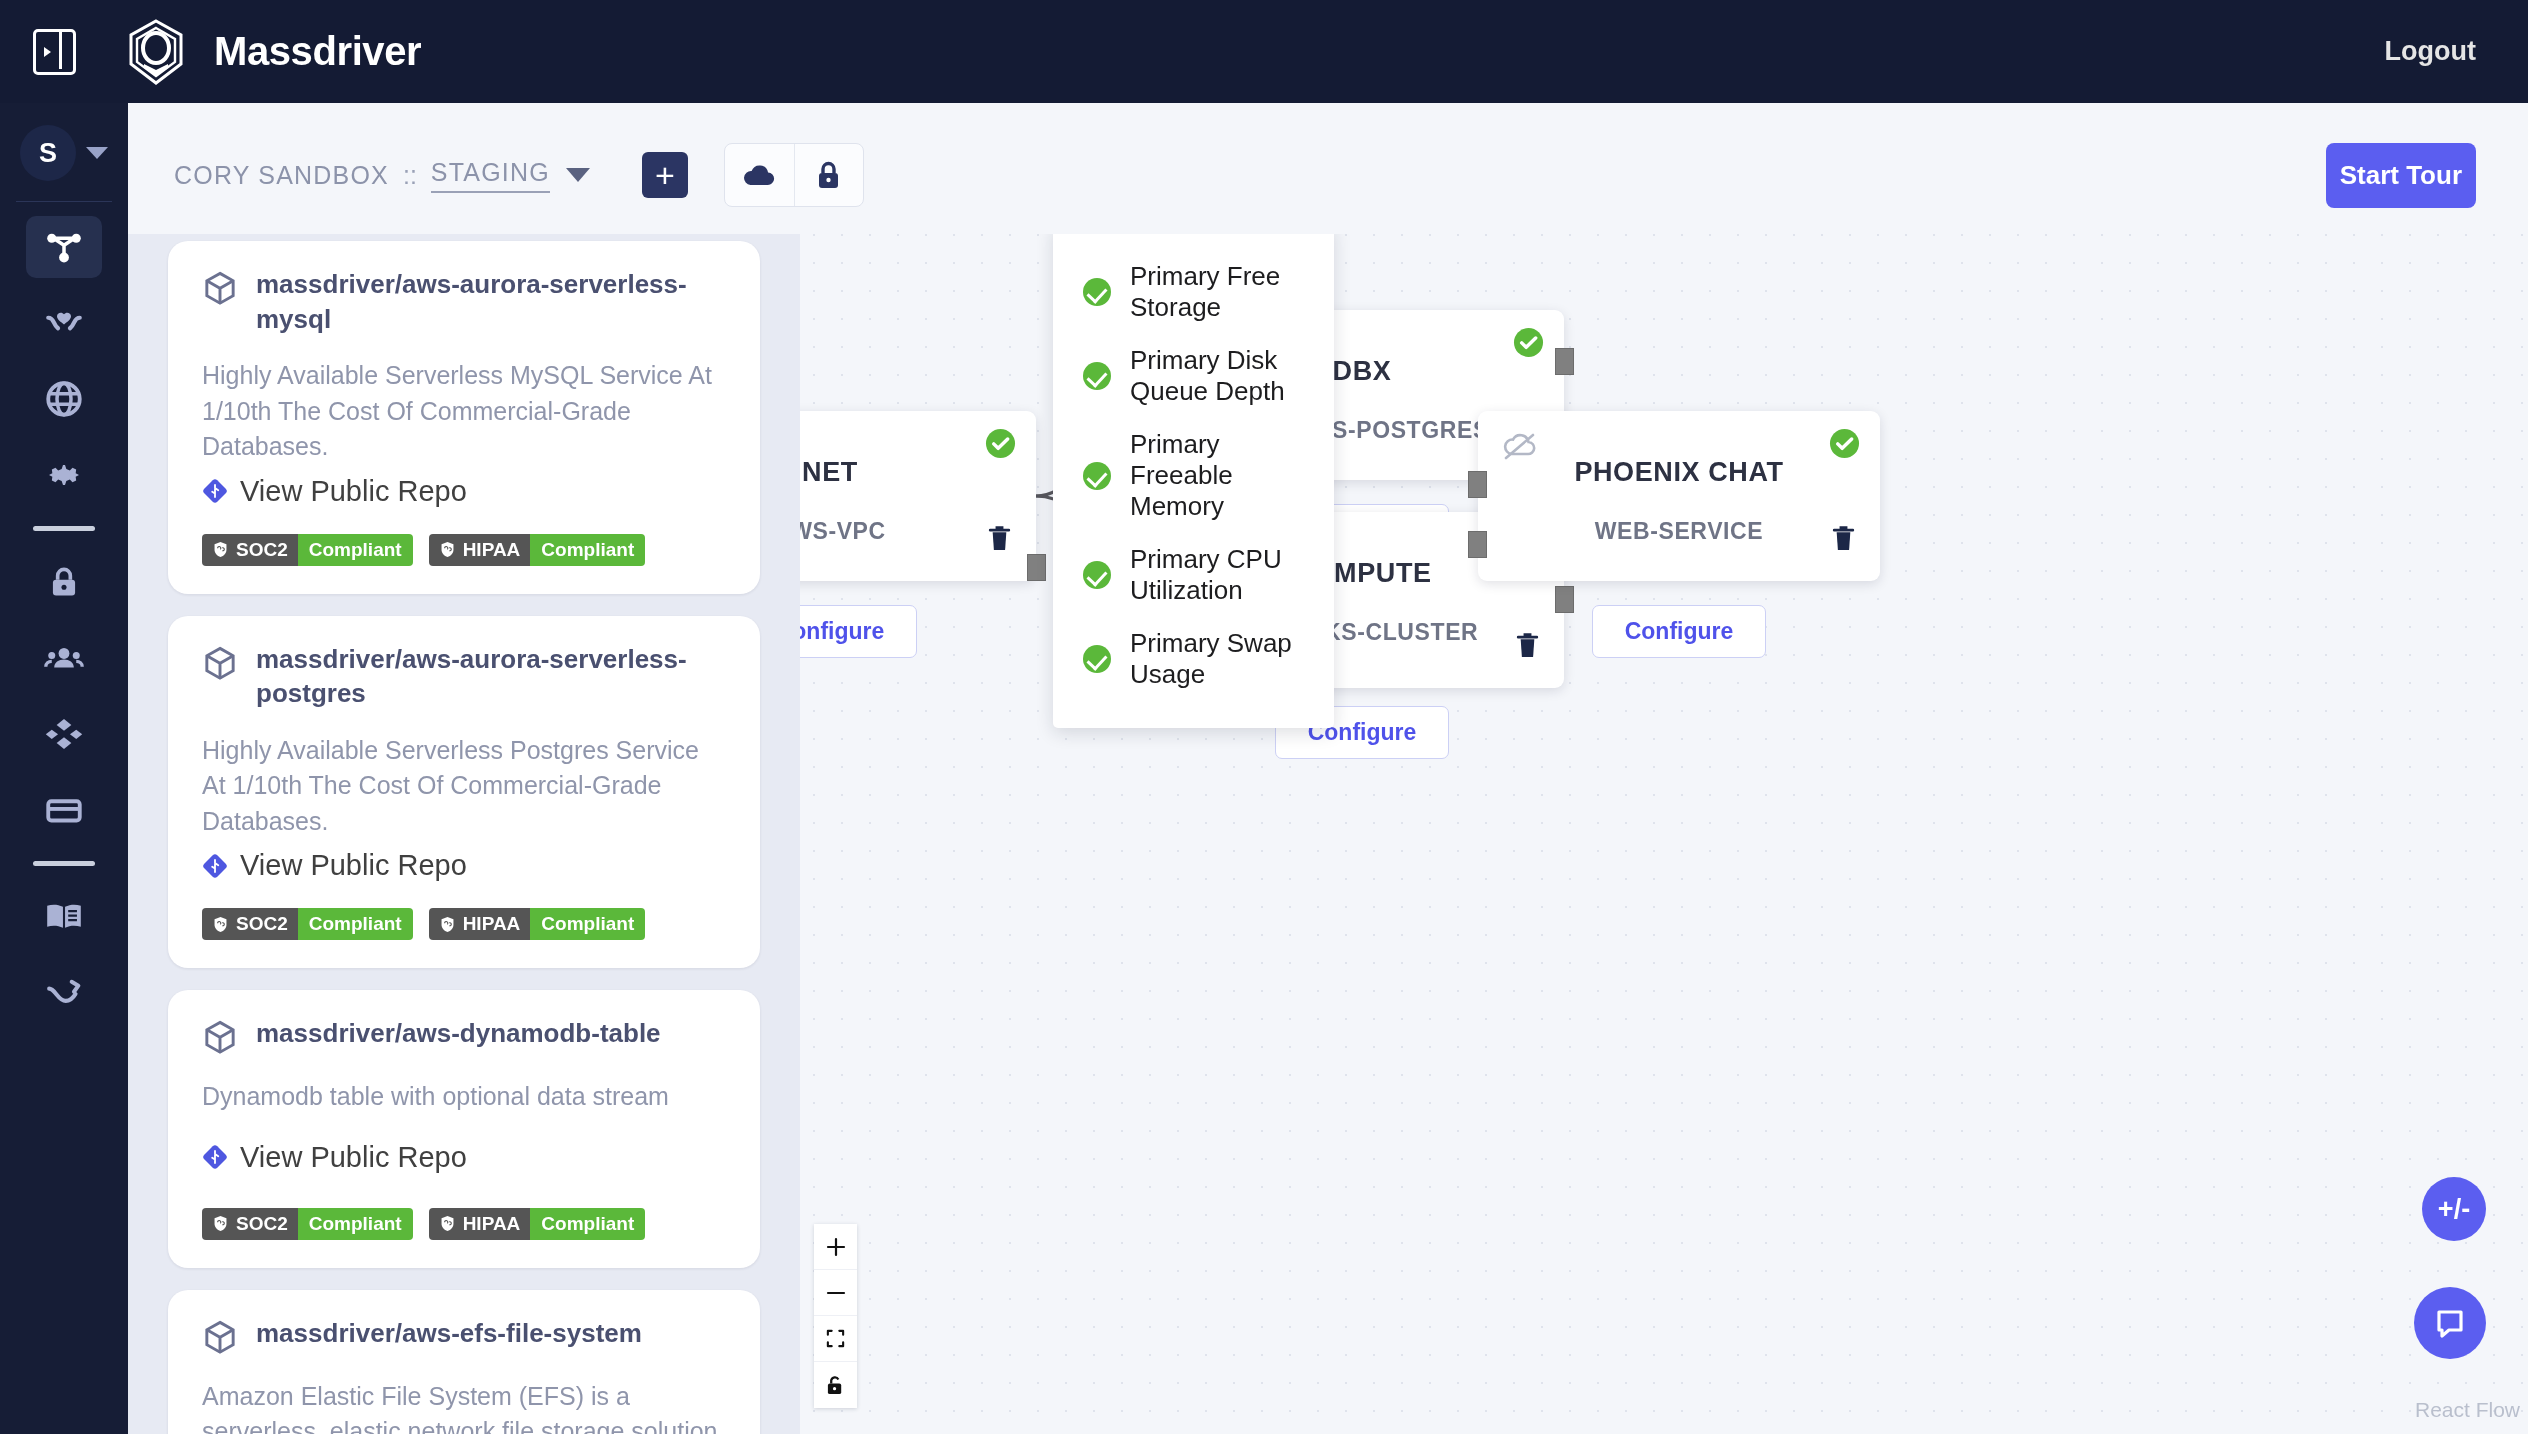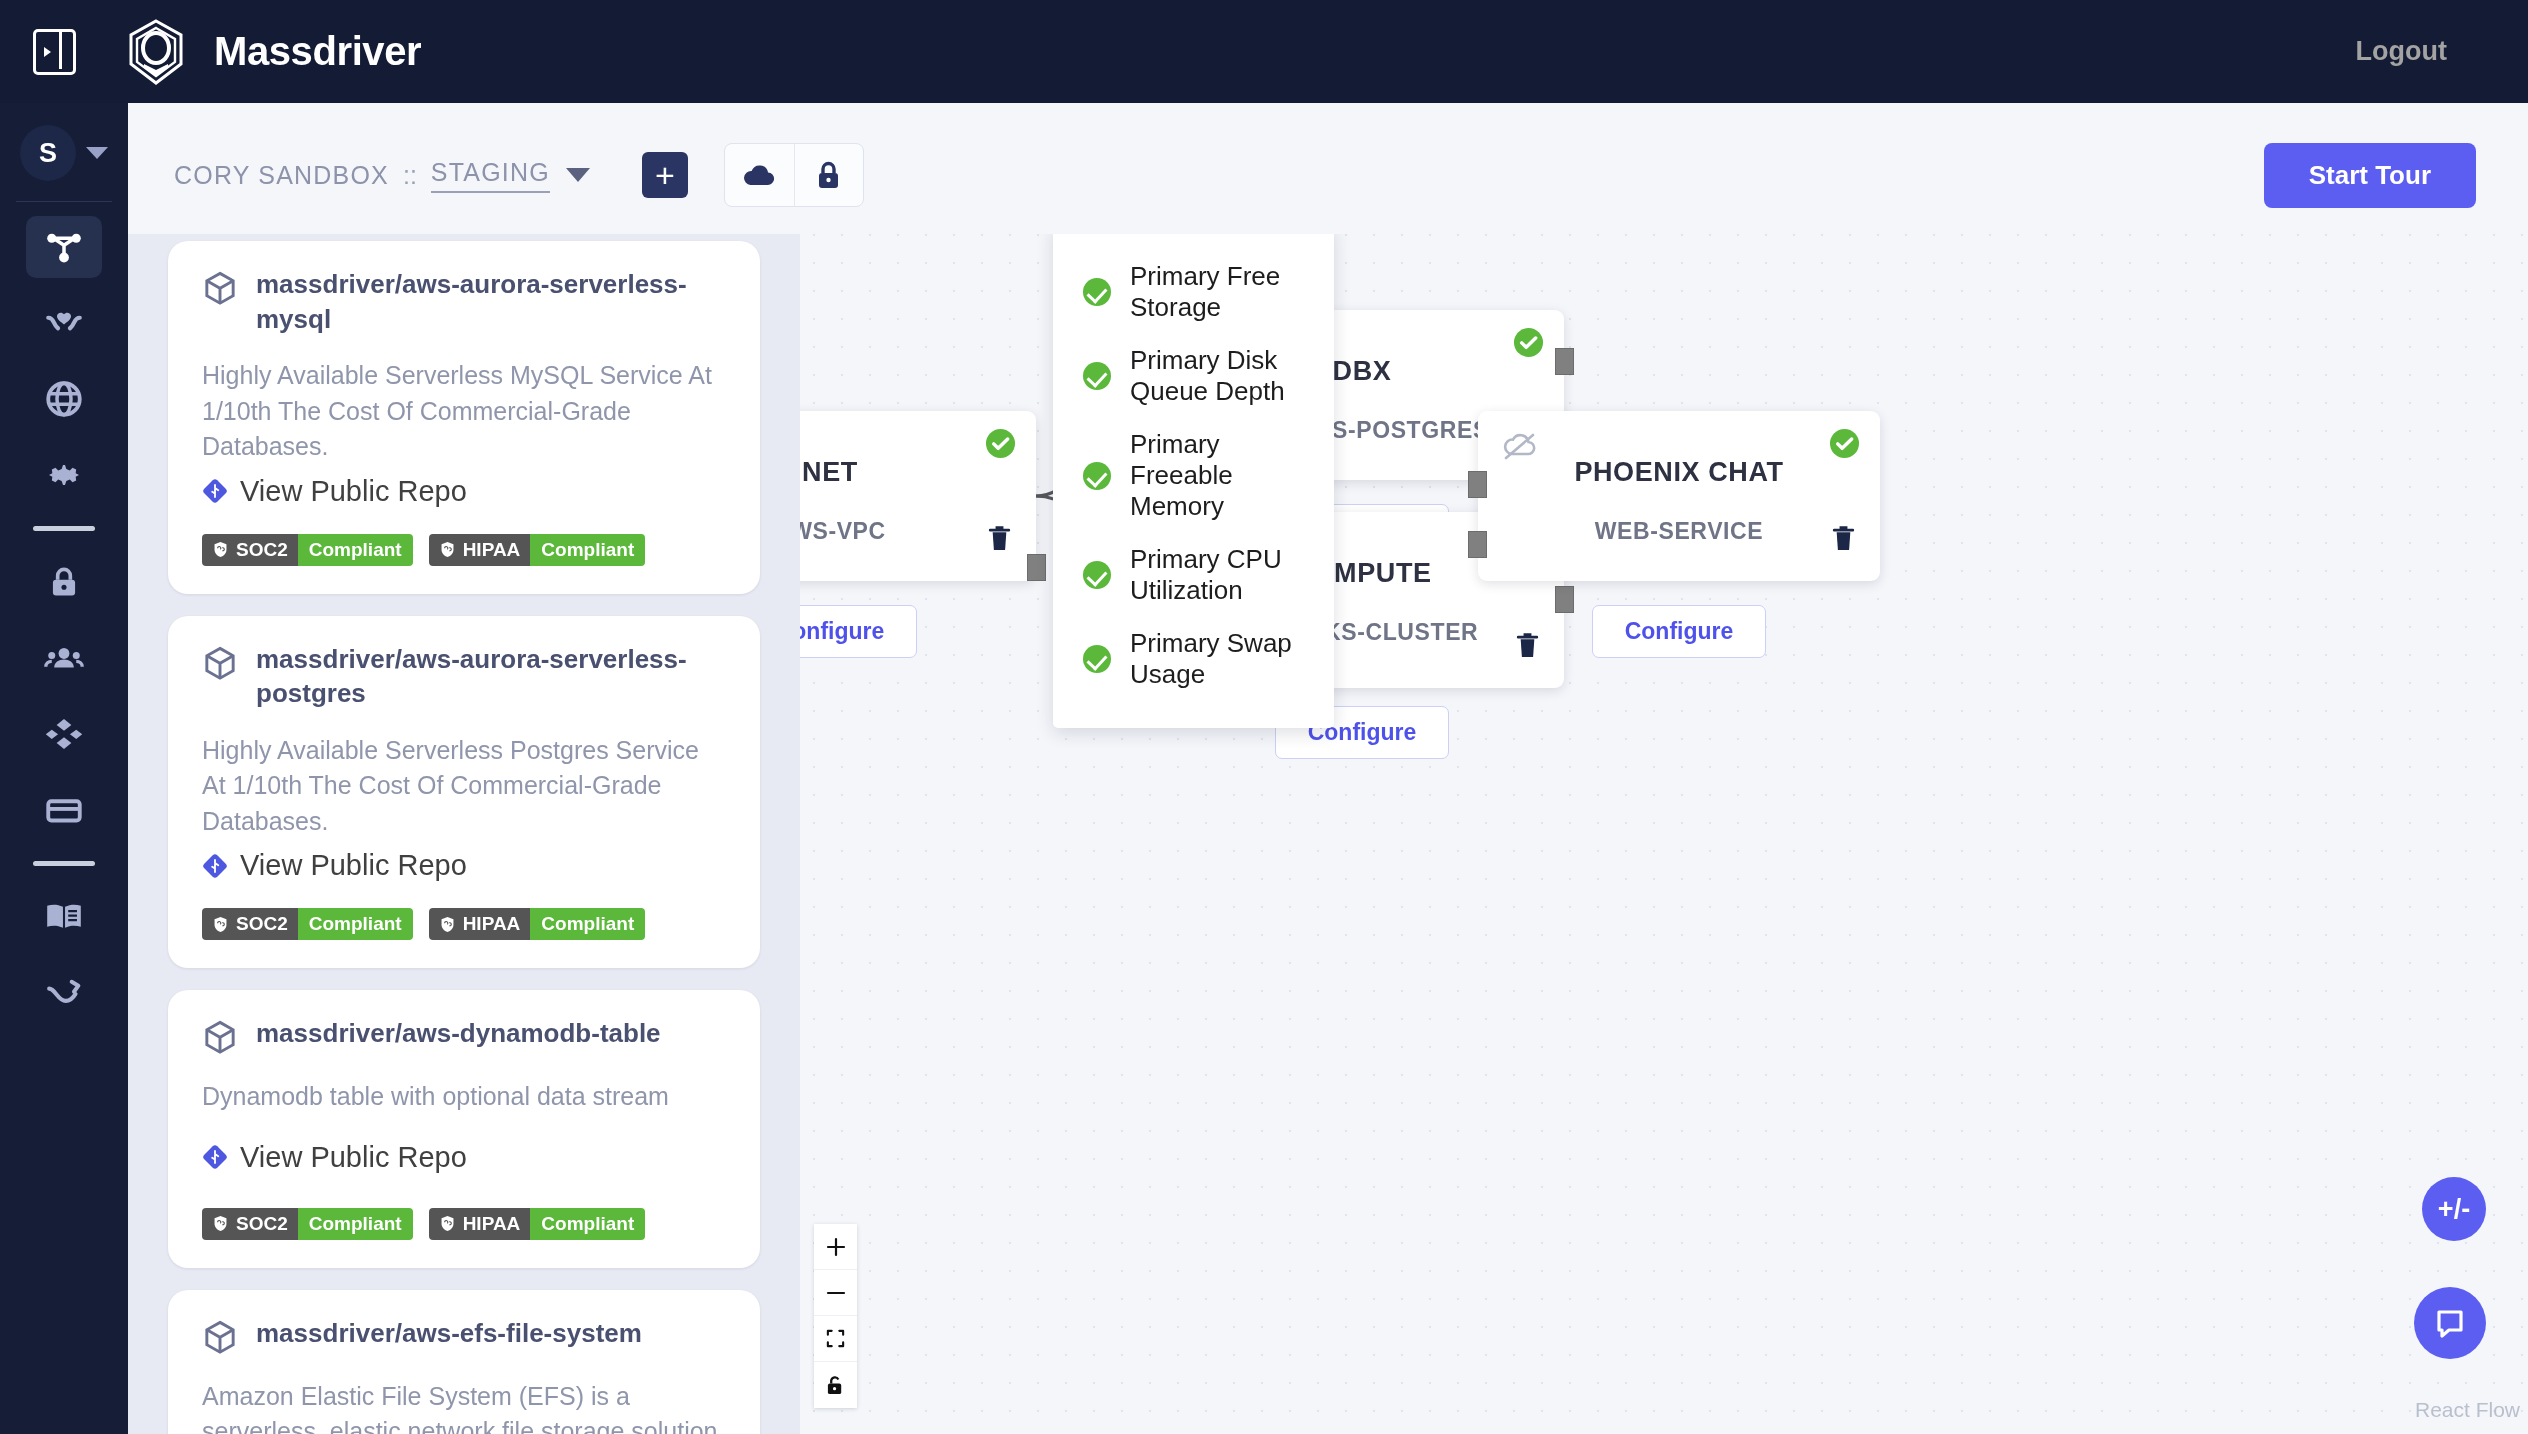--- a/index.html
+++ b/index.html
@@ -36,22 +36,22 @@
   }
   .brand-logo {
     margin-left: 46px; width: 68px; height: 68px; flex: none;
   }
   .brand-name {
     margin-left: 24px;
     color: #ffffff; font-size: 40px; font-weight: 700;
     letter-spacing: -0.4px;
   }
   .logout {
-    margin-left: auto; margin-right: 81px;
-    color: #a3a3a3; font-size: 27px; font-weight: 700;
+    margin-left: auto; margin-right: 52px;
+    color: #e5e5e5; font-size: 27px; font-weight: 700;
     cursor: pointer;
   }
 
   
   .rail {
     position: absolute; top: 103px; left: 0;
     width: 128px; height: 1331px;
     background: #161d36;
     display: flex; flex-direction: column; align-items: center;
     z-index: 50;
@@ -135,21 +135,21 @@
   }
   .seg-btn {
     width: 69px; display: flex; align-items: center;
     justify-content: center; cursor: pointer;
   }
   .seg-btn + .seg-btn { border-left: 1px solid #e4e8f0; }
   .start-tour {
     margin-left: auto; margin-right: 52px;
     background: #5b5ef0; color: #ffffff;
     font-size: 26px; font-weight: 700;
-    padding: 17px 45px; border: none; border-radius: 8px;
+    padding: 17px 14px; border: none; border-radius: 8px;
     cursor: pointer;
   }
 
   
   .panel {
     position: absolute; top: 221px; left: 128px;
     width: 672px; height: 1213px;
     background: #e7eaf3;
     overflow: hidden;
     z-index: 30;

